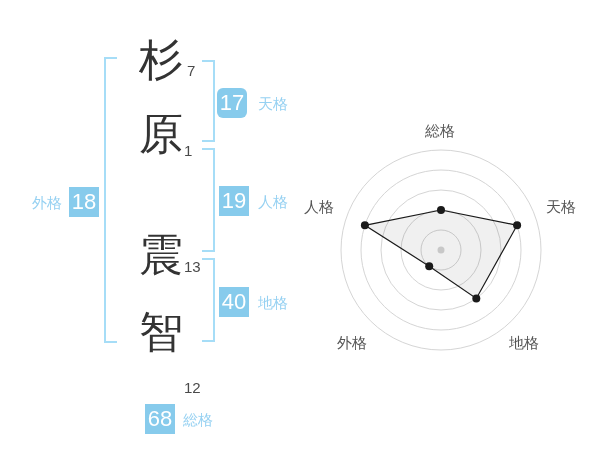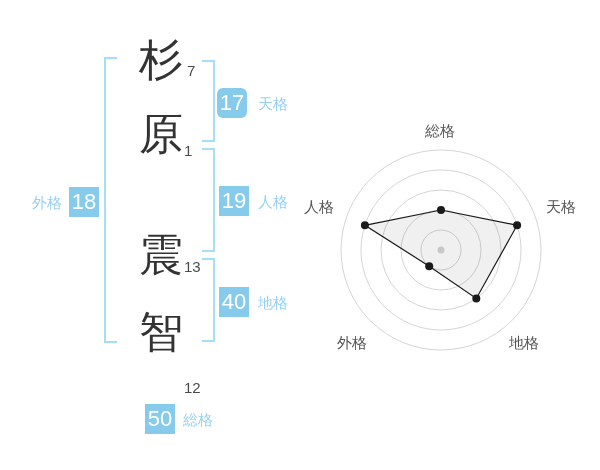--- a/index.html
+++ b/index.html
@@ -116,21 +116,21 @@
 
   <div class="badge bg-jin">19</div>
   <div class="kaku-label lb-jin">人格</div>
 
   <div class="badge bg-chi">40</div>
   <div class="kaku-label lb-chi">地格</div>
 
   <div class="kaku-label lb-gai">外格</div>
   <div class="badge bg-gai">18</div>
 
-  <div class="badge bg-sou">50</div>
+  <div class="badge bg-sou">68</div>
   <div class="kaku-label lb-sou">総格</div>
 
   <svg class="radar" viewBox="0 0 300 300">
       <circle cx="151" cy="150" r="20" fill="none" stroke="#D5D5D5" stroke-width="1"></circle>
       <circle cx="151" cy="150" r="40" fill="none" stroke="#D5D5D5" stroke-width="1"></circle>
       <circle cx="151" cy="150" r="60" fill="none" stroke="#D5D5D5" stroke-width="1"></circle>
       <circle cx="151" cy="150" r="80" fill="none" stroke="#D5D5D5" stroke-width="1"></circle>
       <circle cx="151" cy="150" r="100" fill="none" stroke="#D5D5D5" stroke-width="1"></circle>
       <polygon points="151.0,110.0 227.1,125.3 186.3,198.5 139.2,166.2 74.9,125.3" fill="rgba(0,0,0,0.06)" stroke="#1A1A1A" stroke-width="1.2"></polygon>
       <circle cx="151.0" cy="110.0" r="4" fill="#1A1A1A"></circle>

